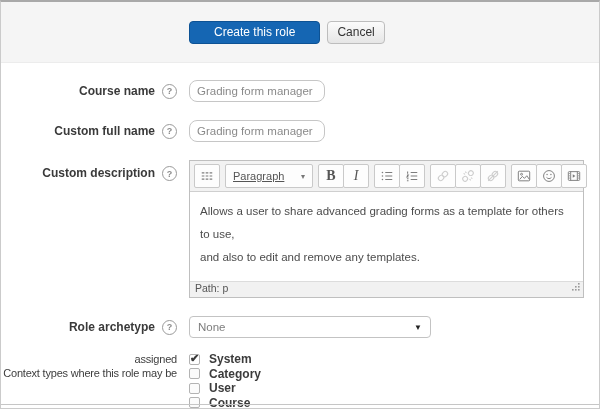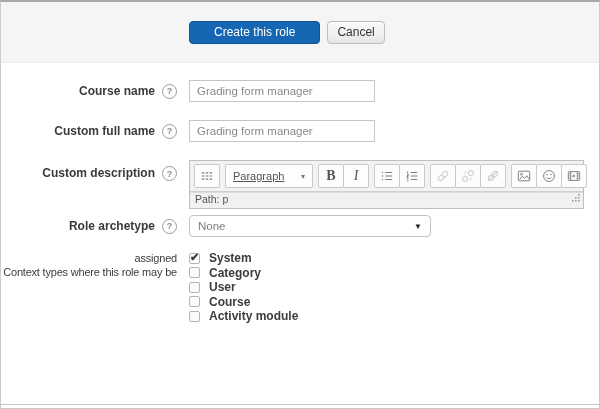--- a/index.html
+++ b/index.html
@@ -18,24 +18,24 @@
   .btn-default{background:linear-gradient(#fbfbfb,#e6e6e6); color:#333; border:1px solid #bdbdbd; padding:0 9px;}
   
   .form{padding-top:17px;}
   .row{display:flex; margin-bottom:18px;}
   .labelcell{width:176px; flex:none; display:flex; justify-content:flex-end; align-items:center; gap:7px;}
   .labelcell.top{align-items:flex-start; padding-top:6px;}
   .lbl{font-size:12px; font-weight:bold; color:#3a3a3a; white-space:nowrap;}
   .help{width:13px; height:13px; flex:none; border:1px solid #9a9a9a; border-radius:50%; color:#8b8b8b;
         font-size:9px; font-weight:bold; display:flex; align-items:center; justify-content:center; cursor:pointer;}
   .ctrl{margin-left:12px;}
-  input.text{box-sizing:border-box; width:186px; height:22px; border:1px solid #c6c6c6; border-radius:0;
+  input.text{box-sizing:border-box; width:136px; height:22px; border:1px solid #c6c6c6; border-radius:8px;
         padding:0 7px; font-family:"Liberation Sans",sans-serif; font-size:11.5px; color:#8a8a8a; background:#fff; outline:none;}
   
-  .row.desc{margin-bottom:6px;}
+  .row.desc{margin-bottom:18px;}
   .editor{width:395px; box-sizing:border-box; border:1px solid #bfbfbf; background:#fff;}
   .ed-toolbar{background:#f2f2f2; border-bottom:1px solid #cfcfcf; padding:3px 4px; display:flex; gap:5px; align-items:center;}
   .tb-group{display:flex;}
   .tb-btn{box-sizing:border-box; height:24px; min-width:26px; background:#fdfdfd; border:1px solid #c9c9c9; border-radius:2px;
         display:flex; align-items:center; justify-content:center; padding:0; cursor:pointer;}
   .tb-btn + .tb-btn{margin-left:-1px;}
   .tb-dd{min-width:88px; justify-content:space-between; padding:0 7px;}
   .tb-dd .dd-label{font-size:11px; color:#555;text-decoration:underline;}
   .tb-dd .dd-arrow{font-size:8px; color:#777;}
   .tb-bold{font-family:"Liberation Serif",serif; font-weight:bold; font-size:14px; color:#555;}
@@ -186,20 +186,24 @@
                 <svg width="14" height="14" viewBox="0 0 16 16" fill="none" stroke="#7d7d7d" stroke-width="1.1">
                   <rect x="1.5" y="3" width="13" height="10" rx="1"></rect>
                   <path d="M4.2 3v10M11.8 3v10"></path>
                   <path d="M2.3 5.2h1M2.3 7.8h1M2.3 10.4h1M12.7 5.2h1M12.7 7.8h1M12.7 10.4h1" stroke-width="0.9"></path>
                   <path d="M6.6 6l3 2-3 2z" fill="#7d7d7d" stroke="none"></path>
                 </svg>
               </button>
             </div>
           </div>
 
+          <div class="ed-content">
+            <span class="ed-line">Allows a user to share advanced grading forms as a template for others to use,</span><br>
+            <span class="ed-line">and also to edit and remove any templates.</span>
+          </div>
 
           <div class="ed-status">
             <span>Path: p</span>
             <svg class="grip" width="9" height="9" viewBox="0 0 9 9">
               <g fill="#9a9a9a">
                 <rect x="7" y="1" width="1.6" height="1.6"></rect>
                 <rect x="7" y="4" width="1.6" height="1.6"></rect>
                   <rect x="4" y="4" width="1.6" height="1.6"></rect>
                 <rect x="7" y="7" width="1.6" height="1.6"></rect>
                   <rect x="4" y="7" width="1.6" height="1.6"></rect>

